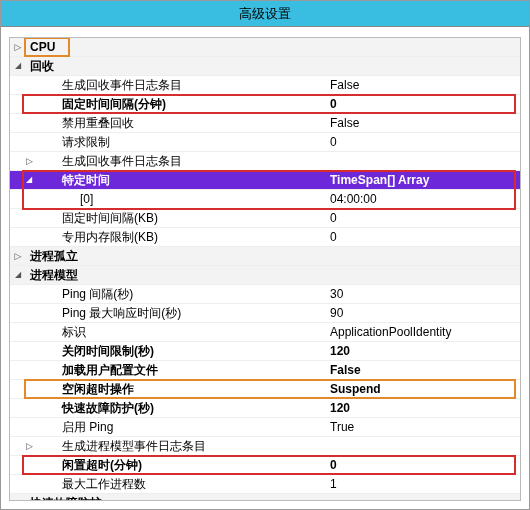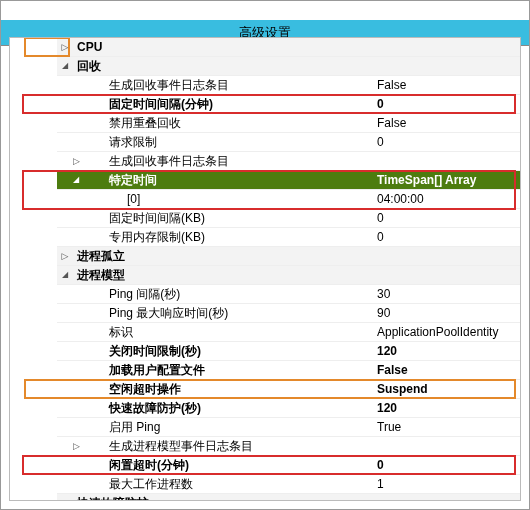--- a/index.html
+++ b/index.html
@@ -18,32 +18,30 @@
     overflow: hidden;
   }
   .titlebar {
     background: #39bde0;
     color: #000;
     text-align: center;
     height: 26px;
     line-height: 26px;
     font-size: 13px;
     border-bottom: 1px solid #888;
-    margin-top: 19px;
   }
   .grid {
     position: absolute;
     top: 36px;
     left: 8px;
     right: 8px;
     bottom: 8px;
     border: 1px solid #bbb;
     background: #fff;
     overflow: hidden;
-    padding-left: 47px;
   }
   .row {
     display: flex;
     align-items: center;
     height: 19px;
     line-height: 19px;
     border-bottom: 1px solid #eee;
     position: relative;
   }
   .gutter {
@@ -60,21 +58,21 @@
     overflow: hidden;
   }
   .label.bold { font-weight: 600; }
   .value {
     flex: 1;
     white-space: nowrap;
     overflow: hidden;
   }
   .value.bold { font-weight: 600; }
   .row.header { background: #f3f3f3; }
-  .row.selected { background: #4d7c0f; color: #fff; }
+  .row.selected { background: #6d28d9; color: #fff; }
   .row.selected .gutter { color: #fff; }
   .indent-1 .label { padding-left: 4px; }
   .indent-2 .label { padding-left: 22px; }
 
   
   .box {
     position: absolute;
     pointer-events: none;
     z-index: 10;
   }

